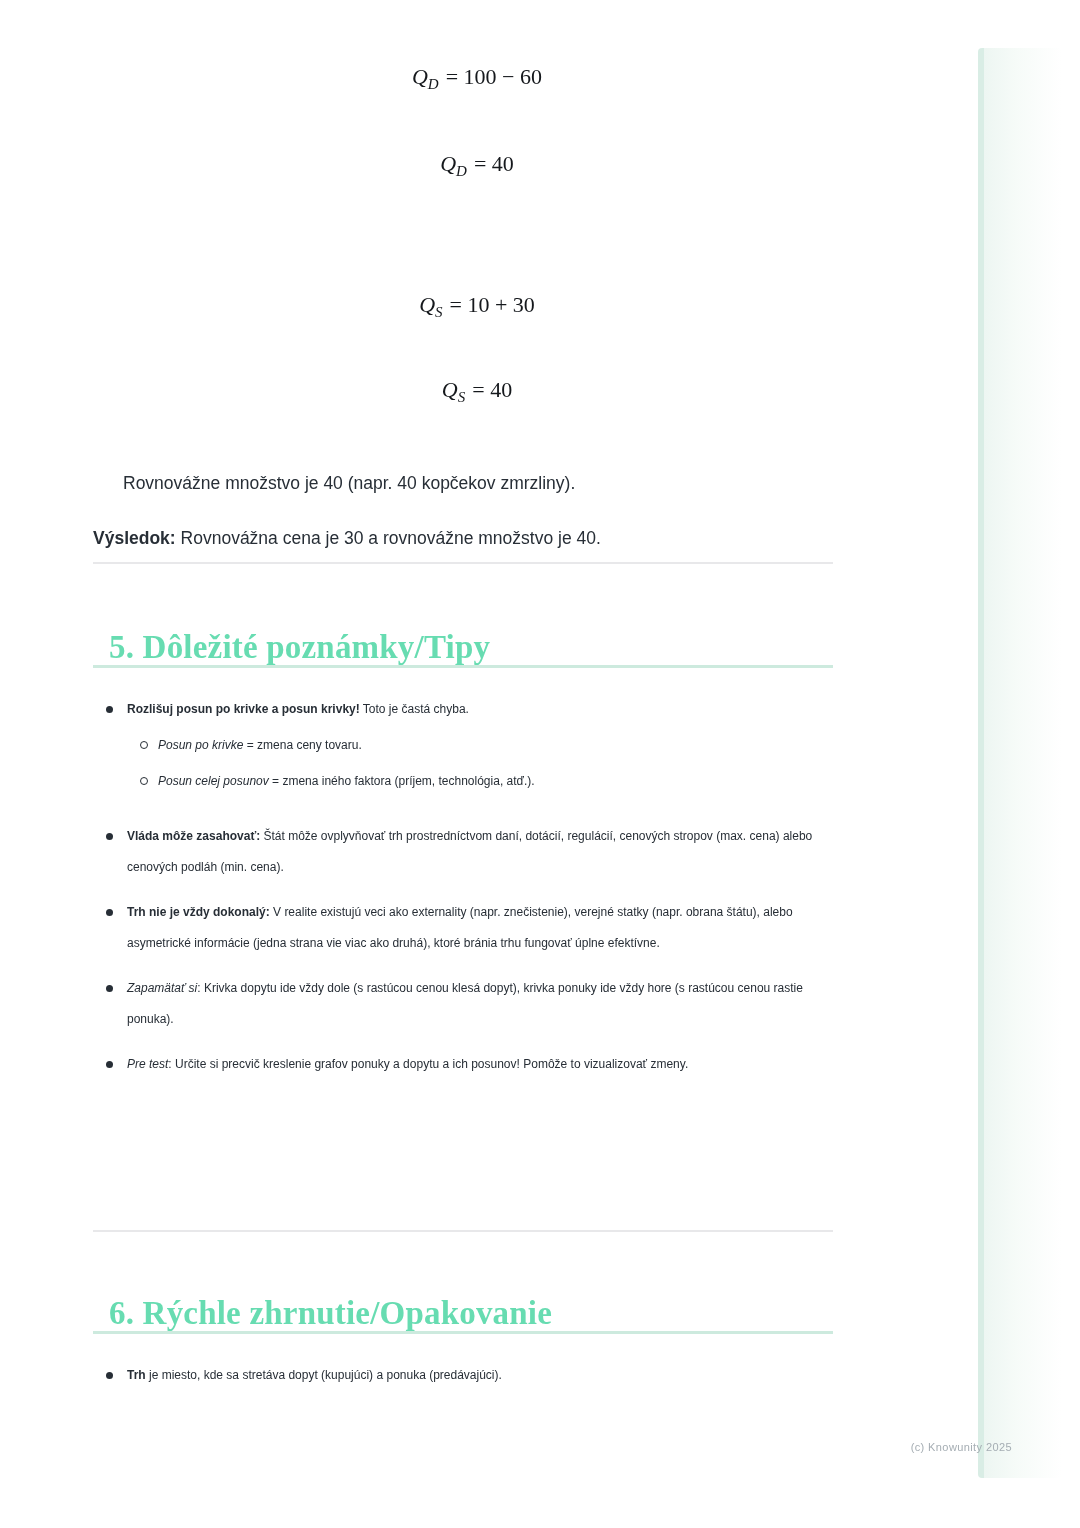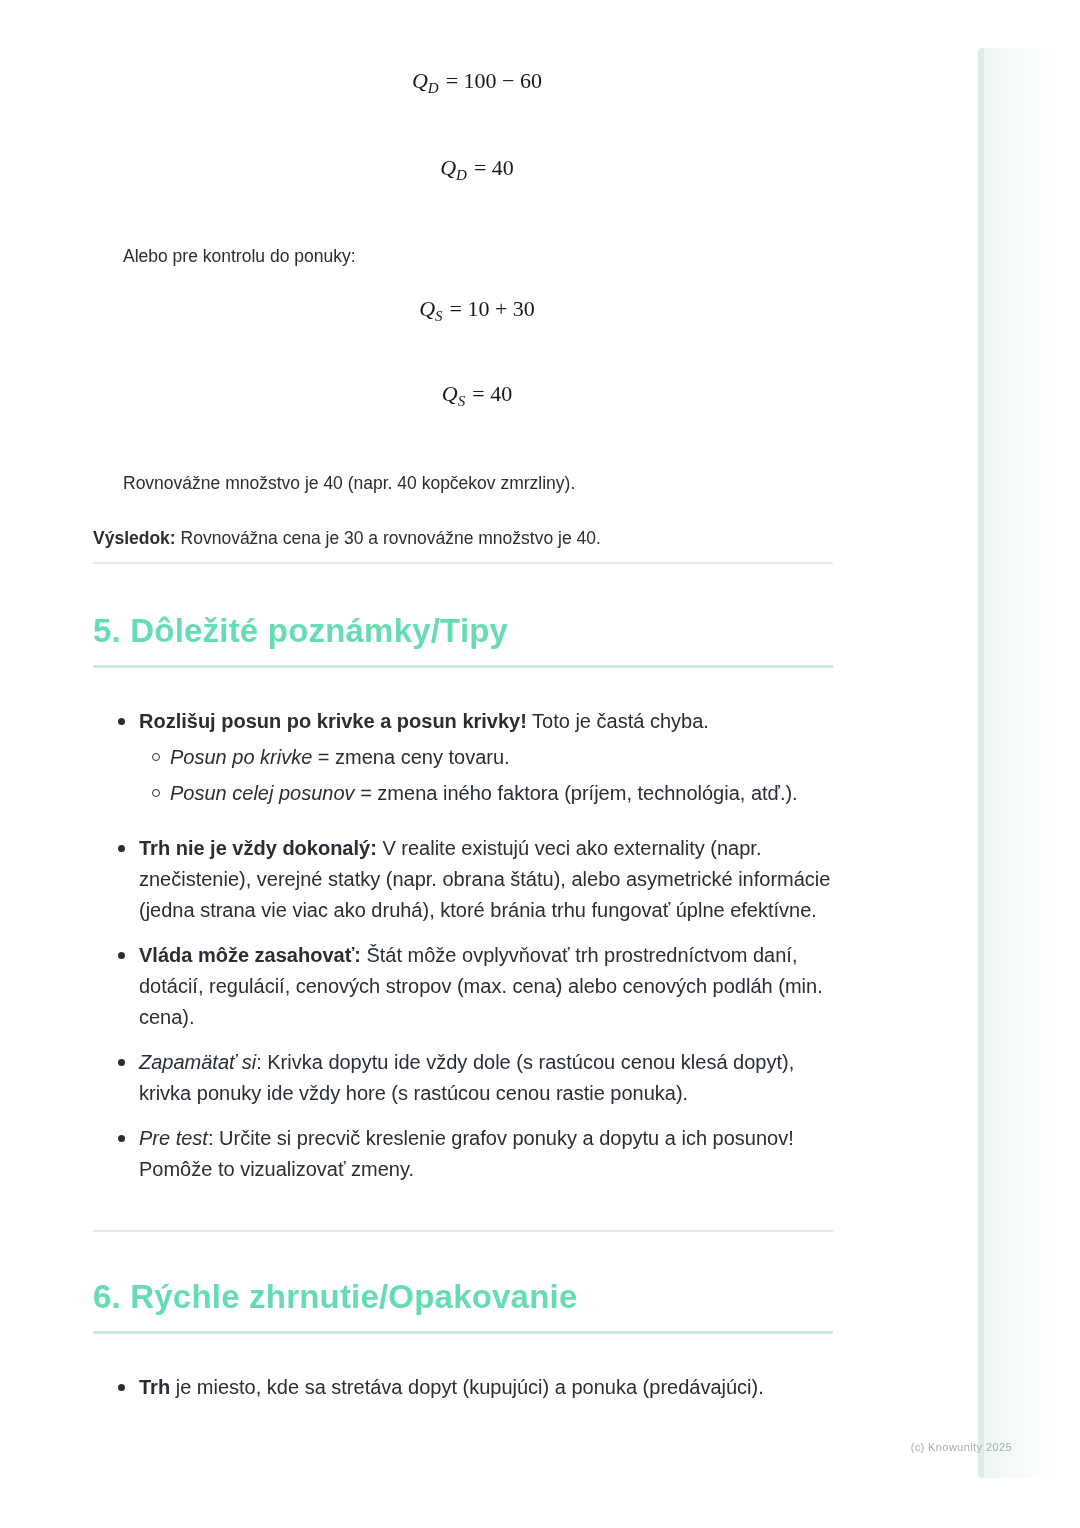--- a/index.html
+++ b/index.html
@@ -24,21 +24,21 @@
   }
   
   .formula {
     position: absolute;
     width: 100%;
     box-sizing: border-box;
     padding-left: 28px;
     text-align: center;
     font-family: "Liberation Serif", serif;
     font-size: 22px;
-    line-height: 34px;
+    line-height: 26px;
     color: #15181c;
   }
   .formula .fvar { font-style: italic; }
   .formula sub { font-style: italic; font-size: 15px; }
   .formula .frhs { margin-left: 7px; }
   .f1 { top: 64px; }
   .f2 { top: 151px; }
   .f3 { top: 292px; }
   .f4 { top: 377px; }
   
@@ -66,37 +66,38 @@
     left: 0;
     width: 740px;
     height: 3px;
   }
   .underline-1 { top: 665px; }
   .underline-2 { top: 1331px; }
   
   .section-title {
     position: absolute;
     left: 0;
-    margin: 0;
+    margin: 16px;
     font-size: 33px;
     line-height: 40px;
     font-weight: 700;
     letter-spacing: 0.2px;
+    font-family: Liberation Serif, serif;
   }
   .title-5 { top: 611px; }
   .title-6 { top: 1277px; }
   
   .blist {
     position: absolute;
     left: 0;
     width: 740px;
-    margin: 16px;
+    margin: 4px;
     padding: 0;
     list-style: none;
-    font-size: 20px;
+    font-size: 12px;
     line-height: 31px;
   }
   .list-5 { top: 690px; }
   .list-6 { top: 1356px; }
   .blist > li {
     position: relative;
     padding-left: 30px;
   }
   .blist > li + li { margin-top: 14px; }
   .list-5 > li:nth-child(2) { margin-top: 24px; }
@@ -168,21 +169,20 @@
 <div class="content">
 
   <div class="formula f1">
     <span class="fvar">Q</span><sub>D</sub><span class="frhs">= 100 − 60</span>
   </div>
 
   <div class="formula f2">
     <span class="fvar">Q</span><sub>D</sub><span class="frhs">= 40</span>
   </div>
 
-  <p class="para p-check">Alebo pre kontrolu do ponuky:</p>
 
   <div class="formula f3">
     <span class="fvar">Q</span><sub>S</sub><span class="frhs">= 10 + 30</span>
   </div>
 
   <div class="formula f4">
     <span class="fvar">Q</span><sub>S</sub><span class="frhs">= 40</span>
   </div>
 
   <p class="para p-quantity">Rovnovážne množstvo je 40 (napr. 40 kopčekov zmrzliny).</p>
@@ -192,22 +192,22 @@
   <div class="divider divider-1" style="background: rgb(232, 232, 234);"></div>
 
   <h2 class="section-title title-5" style="color: rgb(103, 220, 177);">5. Dôležité poznámky/Tipy</h2>
   <div class="title-underline underline-1" style="background: rgb(205, 234, 222);"></div>
 
   <ul class="blist list-5">
       <li><span class="b">Rozlišuj posun po krivke a posun krivky!</span><span> Toto je častá chyba.</span><ul class="sublist">
           <li><span class="i">Posun po krivke</span><span> = zmena ceny tovaru.</span></li>
           <li><span class="i">Posun celej posunov</span><span> = zmena iného faktora (príjem, technológia, atď.).</span></li>
         </ul></li>
+      <li><span class="b">Vláda môže zasahovať:</span><span> Štát môže ovplyvňovať trh prostredníctvom daní, dotácií, regulácií, cenových stropov (max. cena) alebo cenových podláh (min. cena).</span></li>
       <li><span class="b">Trh nie je vždy dokonalý:</span><span> V realite existujú veci ako externality (napr. znečistenie), verejné statky (napr. obrana štátu), alebo asymetrické informácie (jedna strana vie viac ako druhá), ktoré bránia trhu fungovať úplne efektívne.</span></li>
-      <li><span class="b">Vláda môže zasahovať:</span><span> Štát môže ovplyvňovať trh prostredníctvom daní, dotácií, regulácií, cenových stropov (max. cena) alebo cenových podláh (min. cena).</span></li>
       <li><span class="i">Zapamätať si</span><span>: Krivka dopytu ide vždy dole (s rastúcou cenou klesá dopyt), krivka ponuky ide vždy hore (s rastúcou cenou rastie ponuka).</span></li>
       <li><span class="i">Pre test</span><span>: Určite si precvič kreslenie grafov ponuky a dopytu a ich posunov! Pomôže to vizualizovať zmeny.</span></li>
     </ul>
 
   <div class="divider divider-2" style="background: rgb(232, 232, 234);"></div>
 
   <h2 class="section-title title-6" style="color: rgb(103, 220, 177);">6. Rýchle zhrnutie/Opakovanie</h2>
   <div class="title-underline underline-2" style="background: rgb(205, 234, 222);"></div>
 
   <ul class="blist list-6">

